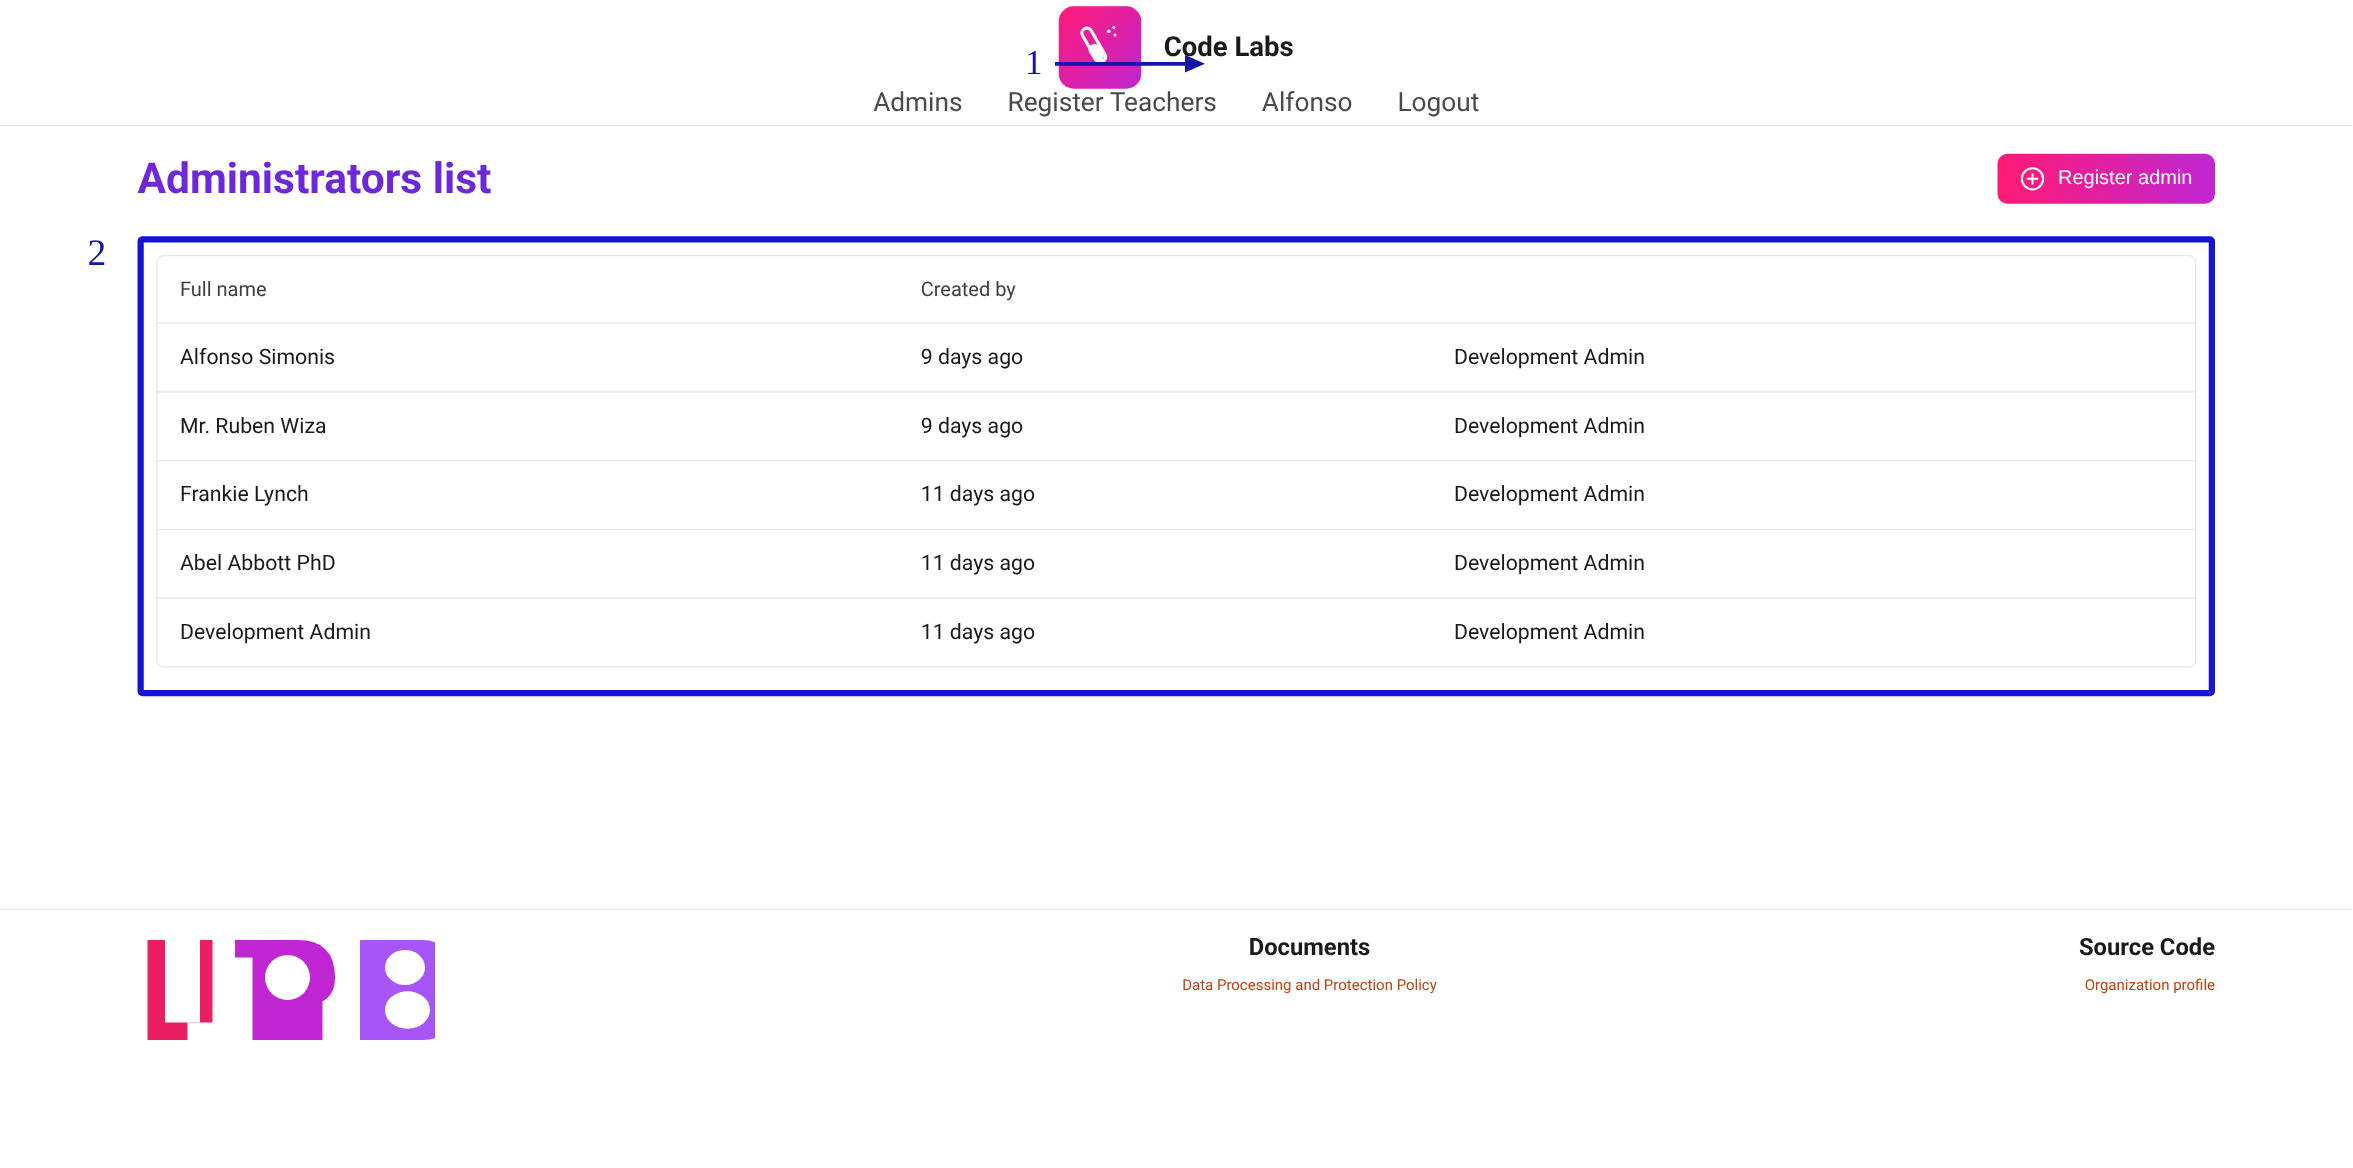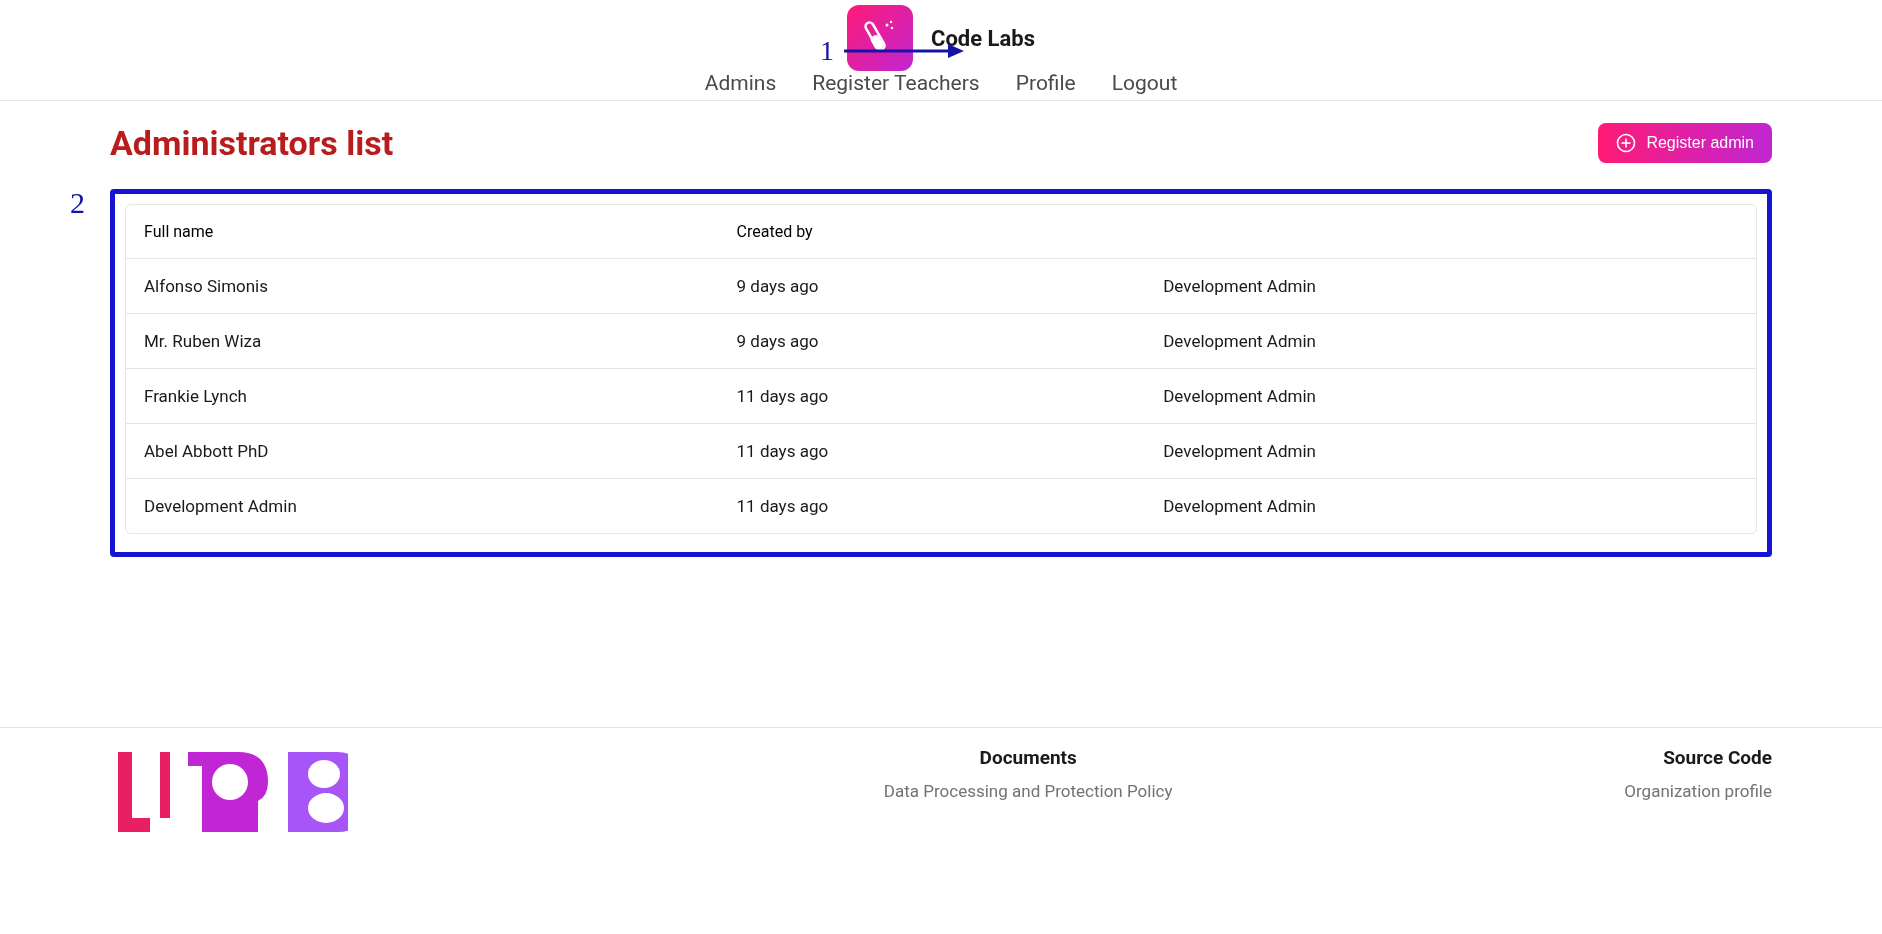--- a/index.html
+++ b/index.html
@@ -77,21 +77,21 @@
     }
     .title-row {
       display: flex;
       align-items: center;
       justify-content: space-between;
       margin-bottom: 26px;
     }
     .page-title {
       font-size: 34px;
       font-weight: 700;
-      color: #b91c1c;
+      color: #6d28d9;
     }
     .register-btn {
       display: flex;
       align-items: center;
       gap: 10px;
       padding: 10px 18px;
       background: linear-gradient(90deg, #ff1a75 0%, #c026d3 100%);
       color: #ffffff;
       border: none;
       border-radius: 8px;
@@ -127,21 +127,21 @@
     .table-row {
       display: grid;
       grid-template-columns: 1fr 0.72fr 0.97fr;
       padding: 17px 18px;
       border-bottom: 1px solid #e5e5e5;
     }
     .table-row:last-child {
       border-bottom: none;
     }
     .table-header .table-cell {
-      color: #000000;
+      color: #404040;
       font-size: 16px;
     }
     .table-body .table-cell {
       color: #1a1a1a;
       font-size: 17px;
     }
     .footer {
       border-top: 1px solid #e5e5e5;
       padding: 18px 110px 0;
       display: flex;
@@ -157,22 +157,22 @@
       text-align: right;
     }
     .footer-heading {
       font-size: 19px;
       font-weight: 700;
       color: #1a1a1a;
       margin-bottom: 12px;
     }
     .footer-link {
       display: block;
-      font-size: 17px;
-      color: #737373;
+      font-size: 12px;
+      color: #c2410c;
       margin-bottom: 10px;
       cursor: pointer;
     }
     .footer-center {
       text-align: center;
       flex: 1;
       padding-left: 84px;
     }
     .footer-center .footer-heading {
       text-align: center;
@@ -202,21 +202,21 @@
     <span>1</span>
     <svg viewBox="0 0 120 20">
       <line x1="0" y1="10" x2="110" y2="10" stroke="#1414a8" stroke-width="3"></line>
       <polygon points="120,10 104,3 104,17" fill="#1414a8"></polygon>
     </svg>
   </div>
 
   <nav class="nav">
     <a class="nav-item">Admins</a>
     <a class="nav-item">Register Teachers</a>
-    <a class="nav-item">Profile</a>
+    <a class="nav-item">Alfonso</a>
     <a class="nav-item">Logout</a>
   </nav>
 </div>
 
 <div class="content">
   <div class="title-row">
     <h1 class="page-title">Administrators list</h1>
     <button class="register-btn">
       <svg viewBox="0 0 20 20">
         <circle cx="10" cy="10" r="8.5" fill="none" stroke="#ffffff" stroke-width="1.6"></circle>

